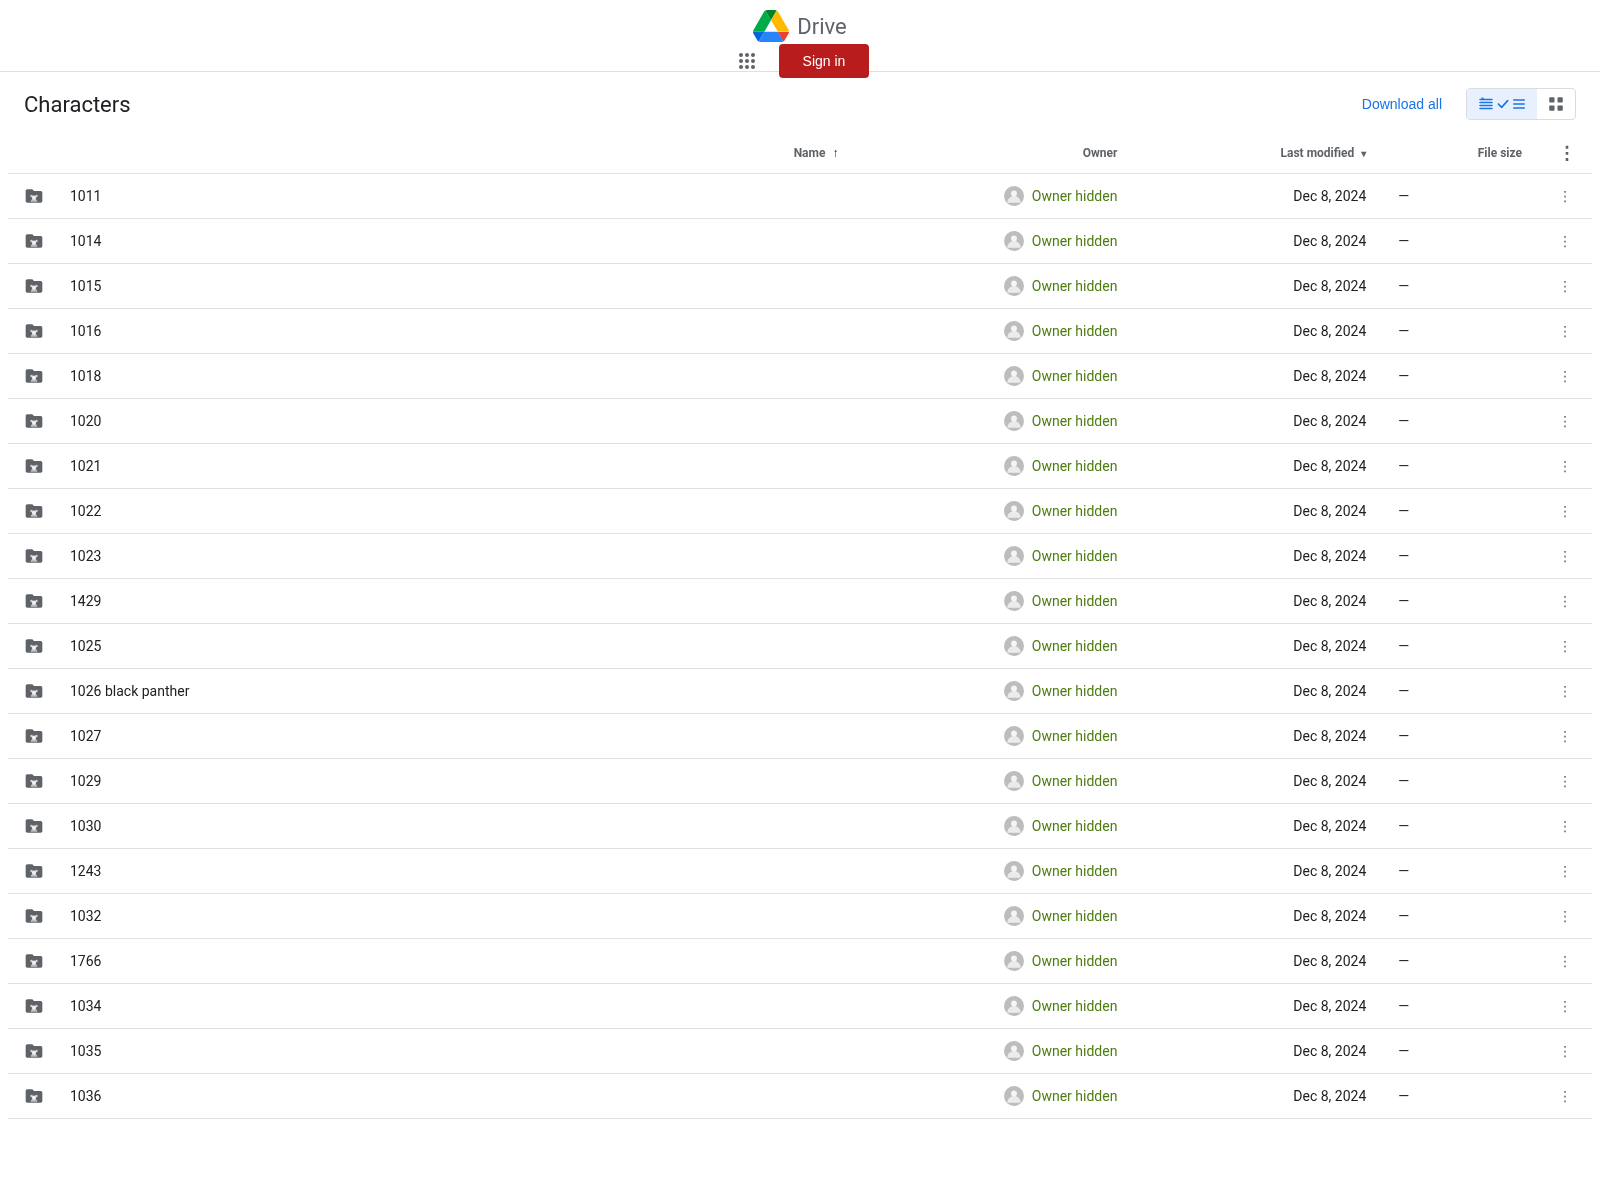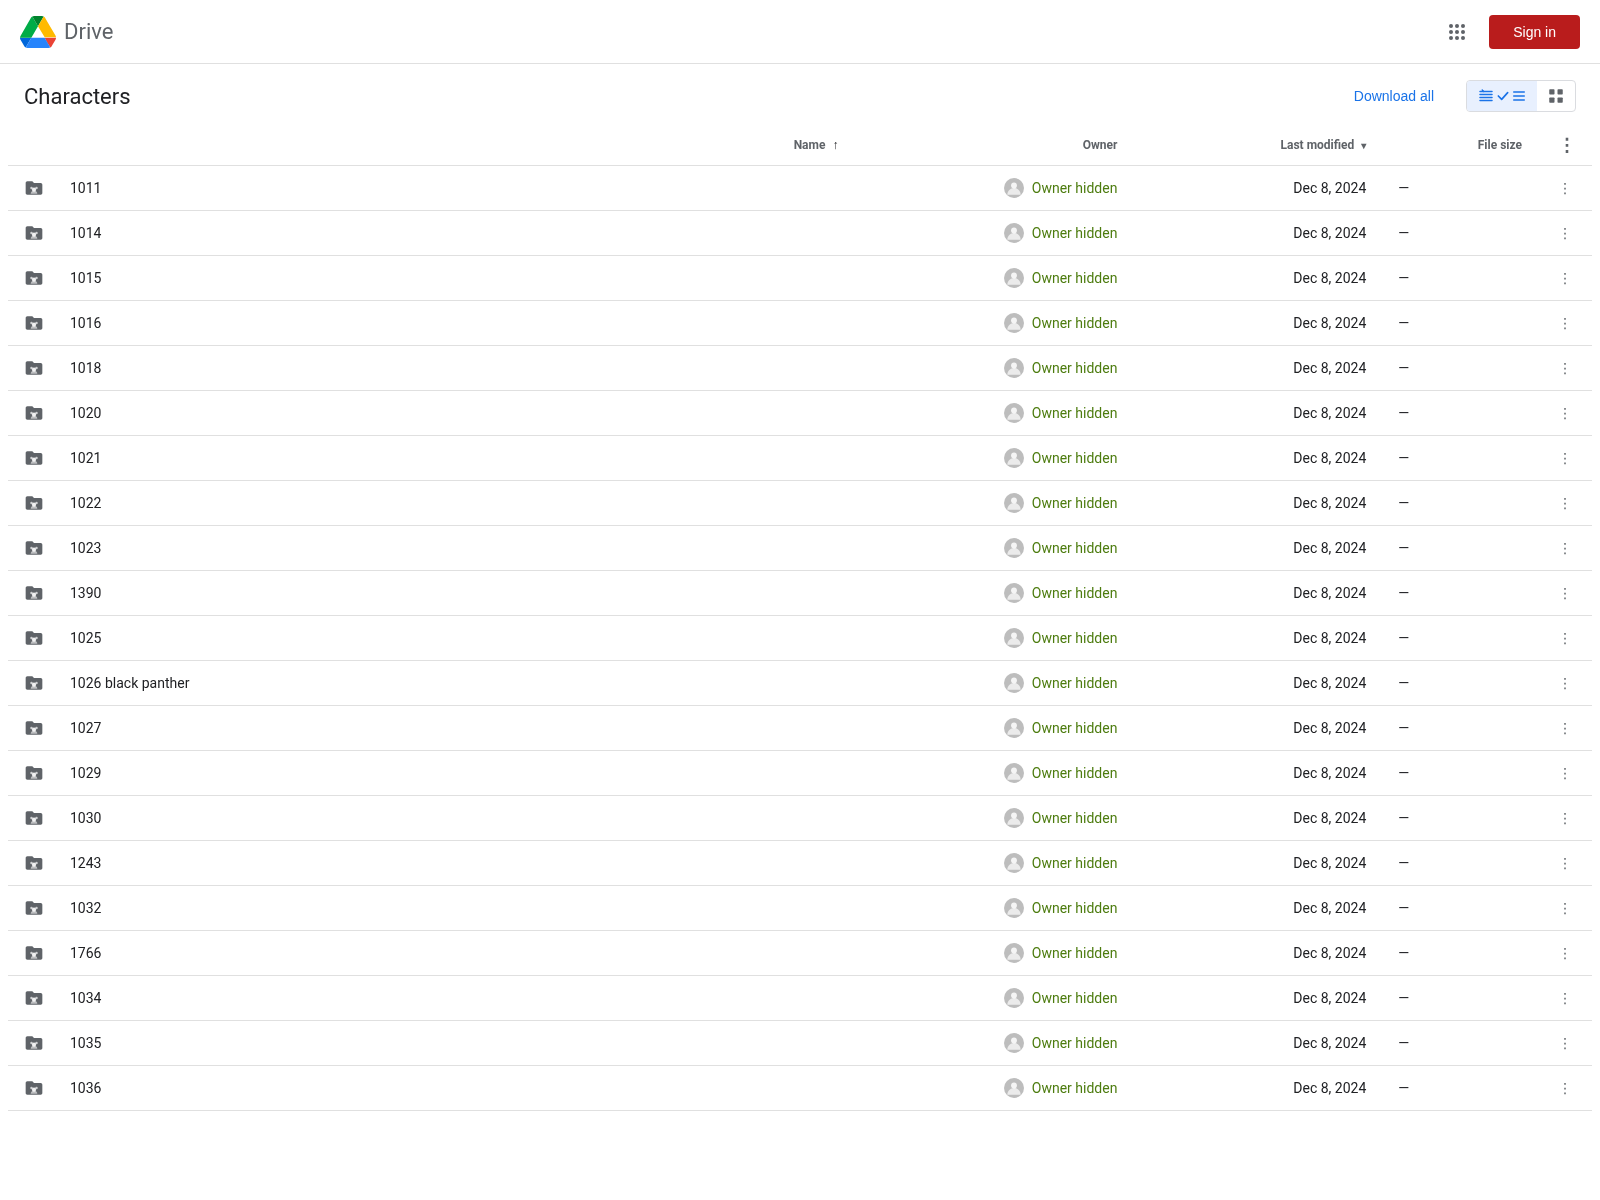--- a/index.html
+++ b/index.html
@@ -3,23 +3,24 @@
   <meta charset="utf-8">
   <style>
     * { box-sizing: border-box; margin: 0; padding: 0; }
     body { font-family: 'Google Sans', Roboto, Arial, sans-serif; background: #fff; color: #202124; font-size: 14px; }
 
     
     .top-bar {
       display: flex;
       align-items: center;
       justify-content: space-between;
-      padding: 8px 20px;
+      padding: 8px 0;
       border-bottom: 1px solid #e0e0e0;
-      height: 64px;
+      height: 72px;
+      flex-direction: column;
     }
     .logo-area {
       display: flex;
       align-items: center;
       gap: 8px;
     }
     .logo-icon {
       width: 36px;
       height: 36px;
     }
@@ -60,21 +61,21 @@
       padding: 16px 24px 12px 24px;
     }
     .page-title {
       font-size: 22px;
       font-weight: 400;
       color: #202124;
     }
     .page-actions {
       display: flex;
       align-items: flex-start;
-      gap: 20px;
+      gap: 12px;
     }
     .download-all-btn {
       color: #1a73e8;
       background: none;
       border: none;
       font-size: 14px;
       font-weight: 500;
       cursor: pointer;
       padding: 8px 12px;
     }
@@ -555,21 +556,21 @@
       <td>
         <div class="name-cell">
           <span class="folder-icon">
       <svg width="20" height="20" viewBox="0 0 24 24">
         <path d="M10 4H4c-1.1 0-2 .9-2 2v12c0 1.1.9 2 2 2h16c1.1 0 2-.9 2-2V8c0-1.1-.9-2-2-2h-8l-2-2z" fill="#5f6368"></path>
         <circle cx="12" cy="14" r="2.5" fill="#fff" opacity="0.9"></circle>
         <path d="M8 19c0-2.2 1.8-4 4-4s4 1.8 4 4" fill="#fff" opacity="0.6"></path>
         <circle cx="9" cy="12" r="1.5" fill="#fff" opacity="0.7"></circle>
         <circle cx="15" cy="12" r="1.5" fill="#fff" opacity="0.7"></circle>
       </svg></span>
-          <span>1390</span>
+          <span>1429</span>
         </div>
       </td>
       <td>
         <div class="owner-cell">
 
       <svg width="20" height="20" viewBox="0 0 24 24">
         <circle cx="12" cy="12" r="12" fill="#bdbdbd"></circle>
         <circle cx="12" cy="9" r="3.5" fill="#fff" opacity="0.85"></circle>
         <path d="M4 20c0-4.4 3.6-8 8-8s8 3.6 8 8" fill="#fff" opacity="0.7"></path>
       </svg>

